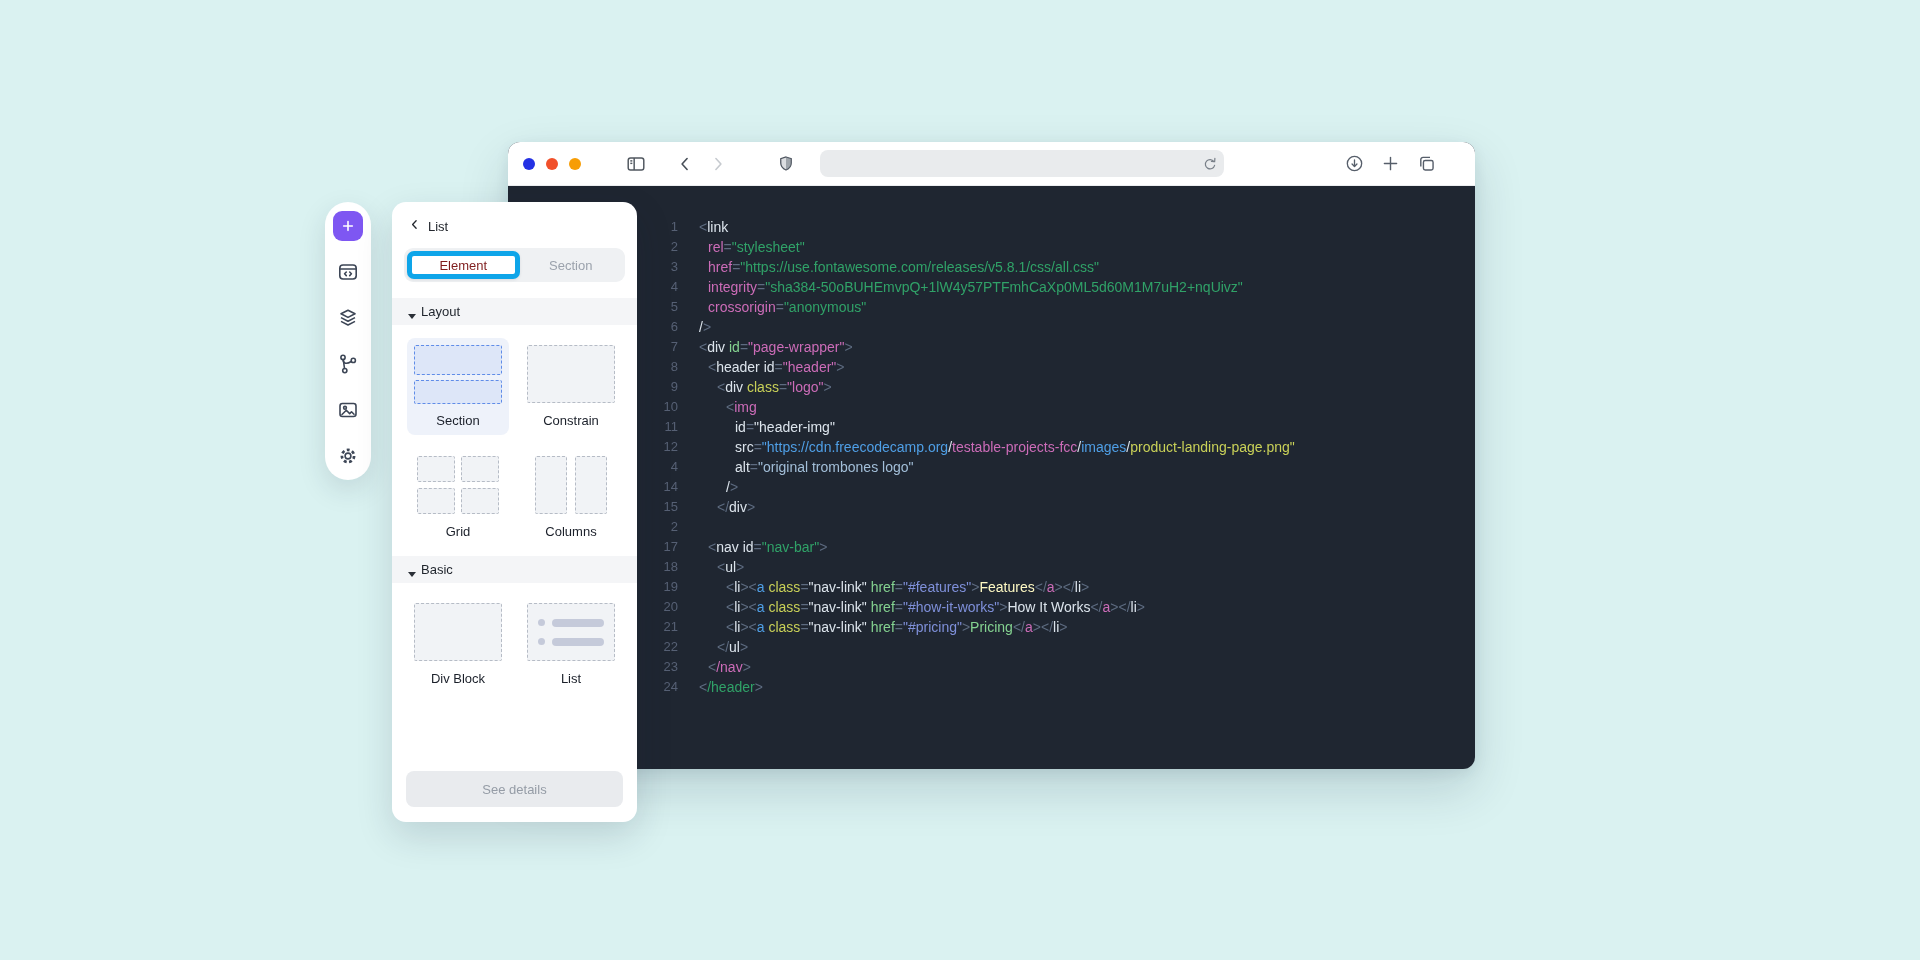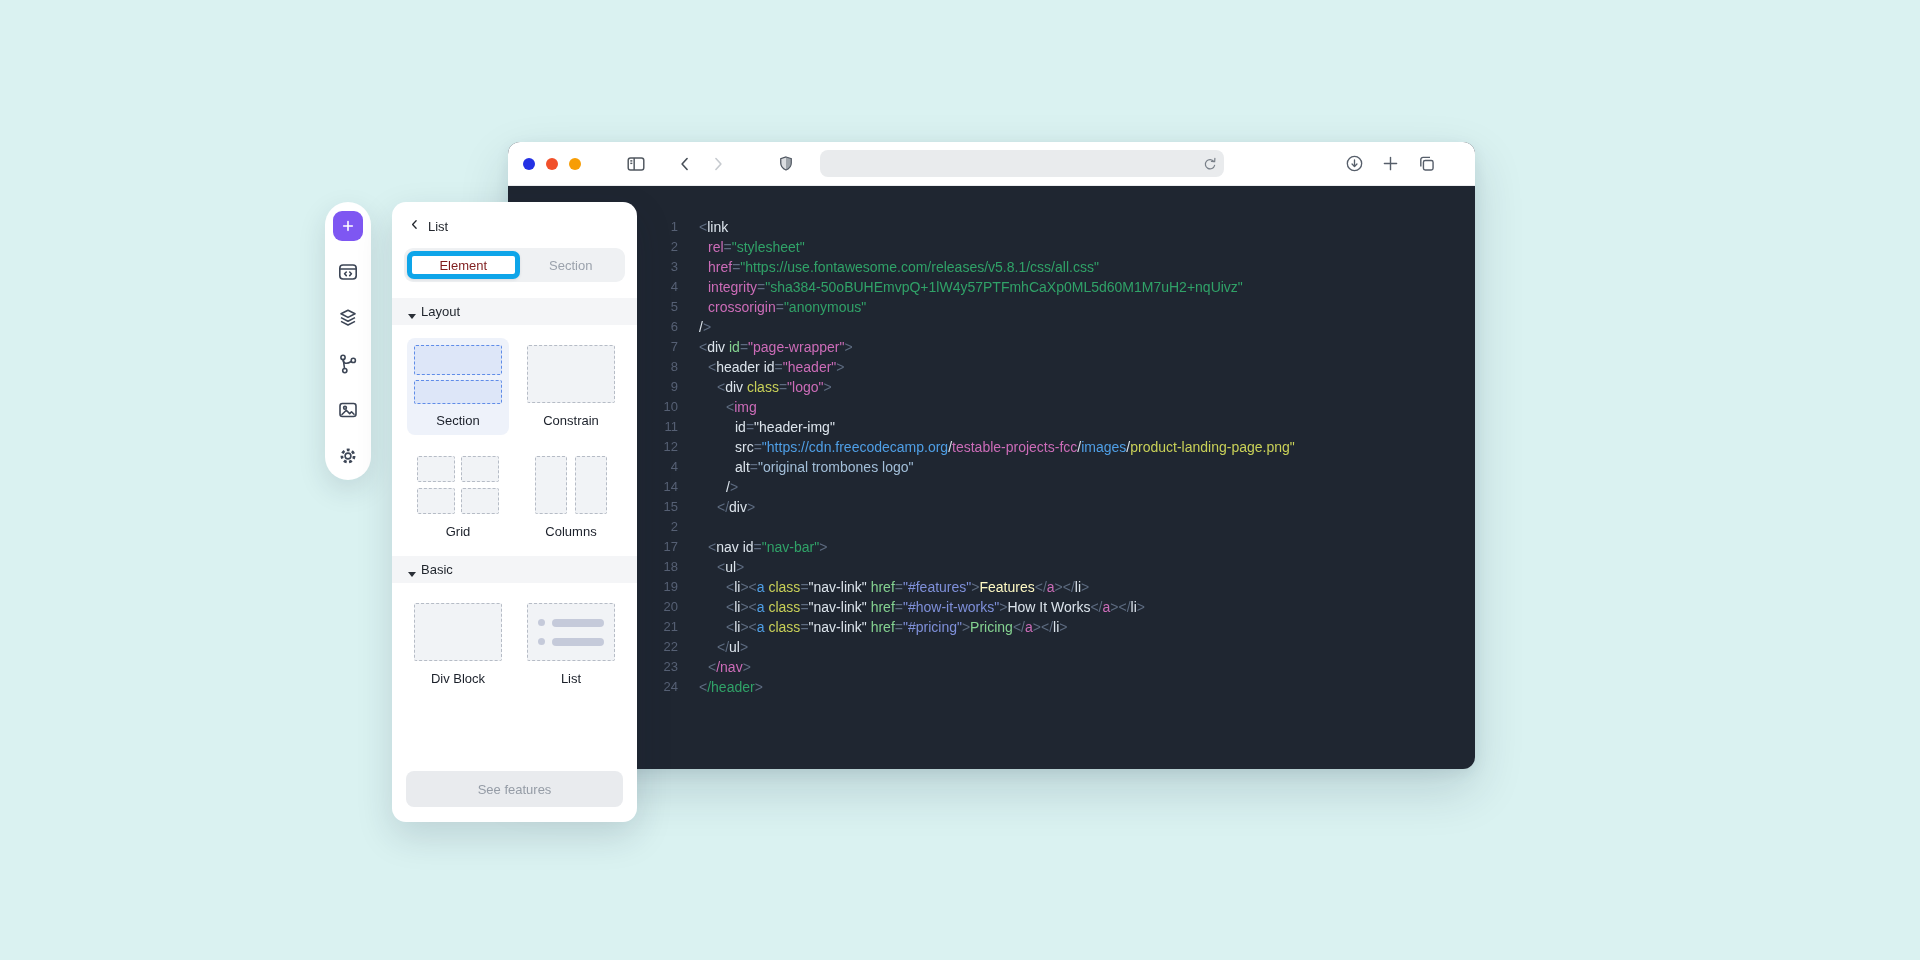--- a/index.html
+++ b/index.html
@@ -334,14 +334,14 @@
           <div class="li-row">
               <span class="li-dot"></span>
               <span class="li-bar"></span>
             </div>
         </div>
       </div>
       <div class="card-label">List</div>
     </div>
   </div>
 
-  <button class="see-details">See features</button>
+  <button class="see-details">See details</button>
 </div>
 
 </body></html>

